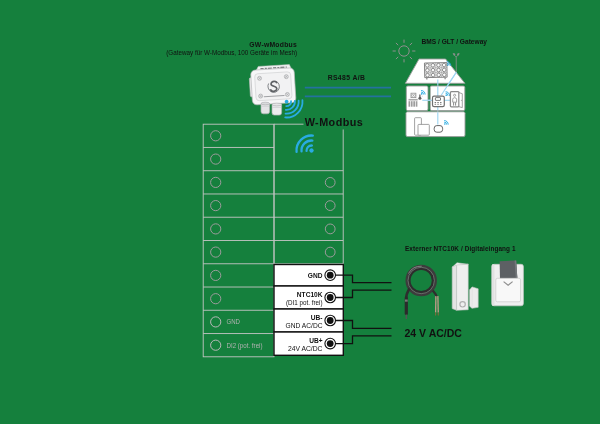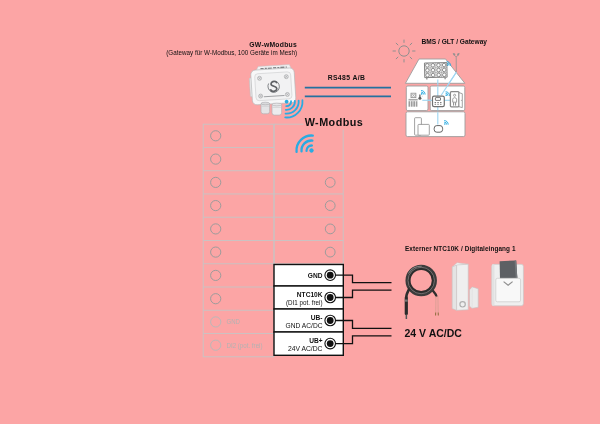--- a/index.html
+++ b/index.html
@@ -1,16 +1,16 @@
 <!DOCTYPE html>
 <html><head>
 <meta charset="utf-8">
 <style>
   html,body{margin:0;padding:0;background:#ffffff;}
-  #stage{position:relative;width:600px;height:424px;background:#fca5a5;overflow:hidden;}
+  #stage{position:relative;width:600px;height:424px;background:#15803d;overflow:hidden;}
   svg text{font-family:"Liberation Sans",sans-serif;-webkit-font-smoothing:antialiased;}
   *{-webkit-font-smoothing:antialiased;}
 </style>
 </head>
 <body>
 <div id="stage">
 <svg width="600" height="424" viewBox="0 0 600 424">
 <defs>
   <g id="wifi4">
     <circle cx="0" cy="0" r="1.85" fill="#29abe2"></circle>

